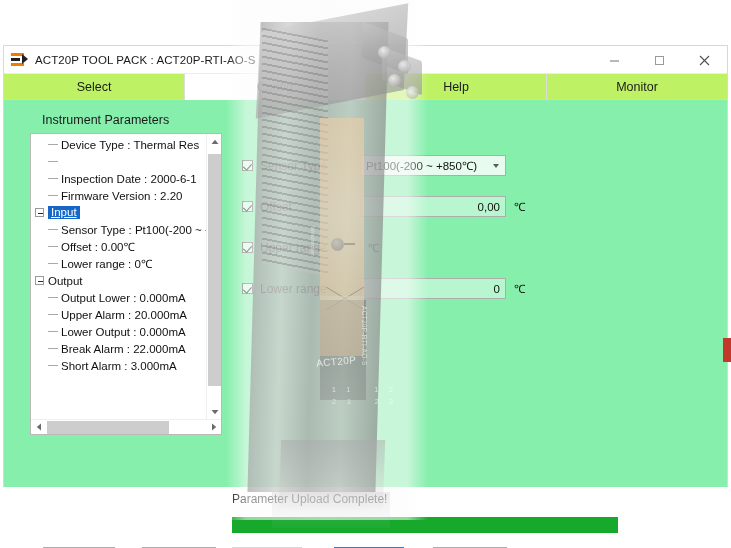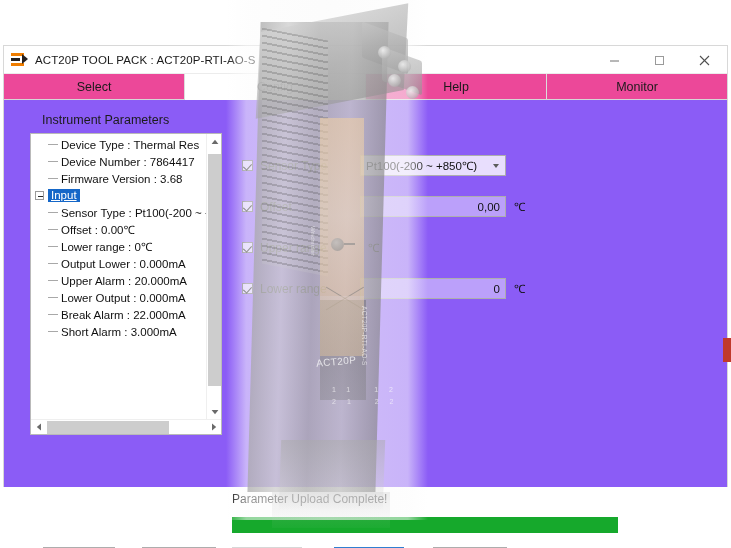--- a/index.html
+++ b/index.html
@@ -83,33 +83,33 @@
     display: flex;
     height: 26px;
     background: #f0f0f0;
     border-bottom: 1px solid #d6d6d6;
   }
   .tab {
     flex: 1 1 0;
     display: flex; align-items: center; justify-content: center;
     font-size: 12.5px;
     color: #1b1b1b;
-    background: #ec4899;
+    background: #bef264;
     border-right: 1px solid #dcdcdc;
     position: relative;
   }
   .tab:last-child { border-right: none; }
   .tab.active {
     background: #ffffff;
     border-bottom: 1px solid #ffffff;
     margin-bottom: -1px;
   }
 
   
-  #body { position: relative; height: 387px; background: #8b5cf6; }
+  #body { position: relative; height: 387px; background: #86efac; }
 
   #panel-label {
     position: absolute;
     left: 38px; top: 13px;
     font-size: 12.5px;
     color: #1b1b1b;
   }
 
   
   #tree-box {
@@ -577,41 +577,48 @@
       <div id="panel-label">Instrument Parameters</div>
 
       <div id="tree-box">
         <div id="tree-inner">
           <div class="trow leaf">
               <span class="dash"></span>
               <span class="lbl">Device Type : Thermal Res</span>
             </div>
           <div class="trow leaf">
               <span class="dash"></span>
-              <span class="lbl">Device Number : 7864417</span>
-            </div>
-          <div class="trow leaf">
-              <span class="dash"></span>
-              <span class="lbl">Firmware Version : 3.68</span>
+            </div>
+          <div class="trow leaf">
+              <span class="dash"></span>
+              <span class="lbl">Inspection Date : 2000-6-1</span>
+            </div>
+          <div class="trow leaf">
+              <span class="dash"></span>
+              <span class="lbl">Firmware Version : 2.20</span>
             </div>
           <div class="trow sel">
               <span class="expander"></span>
               <span class="lbl">Input</span>
             </div>
           <div class="trow leaf">
               <span class="dash"></span>
               <span class="lbl">Sensor Type : Pt100(-200 ~ +</span>
             </div>
           <div class="trow leaf">
               <span class="dash"></span>
               <span class="lbl">Offset : 0.00℃</span>
             </div>
           <div class="trow leaf">
               <span class="dash"></span>
               <span class="lbl">Lower range : 0℃</span>
+            </div>
+          <div class="trow">
+              <span class="expander"></span>
+              <span class="lbl">Output</span>
             </div>
           <div class="trow leaf">
               <span class="dash"></span>
               <span class="lbl">Output   Lower : 0.000mA</span>
             </div>
           <div class="trow leaf">
               <span class="dash"></span>
               <span class="lbl">Upper    Alarm : 20.000mA</span>
             </div>
           <div class="trow leaf">

